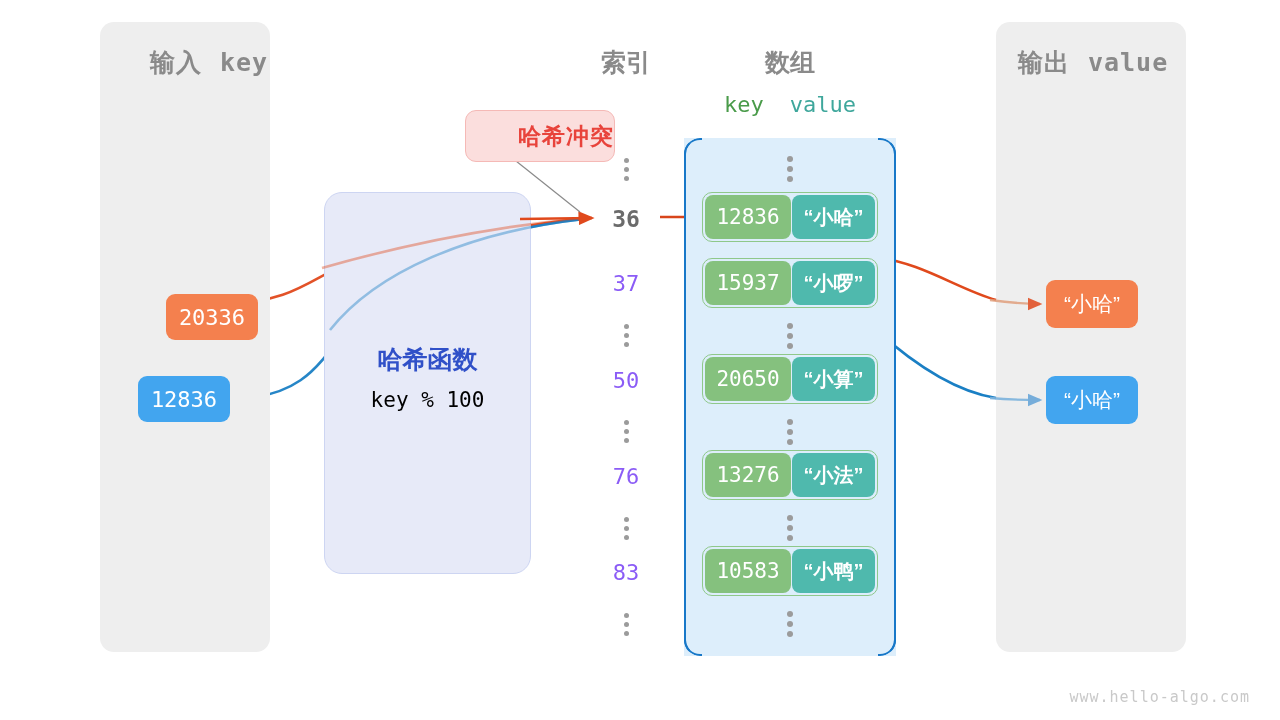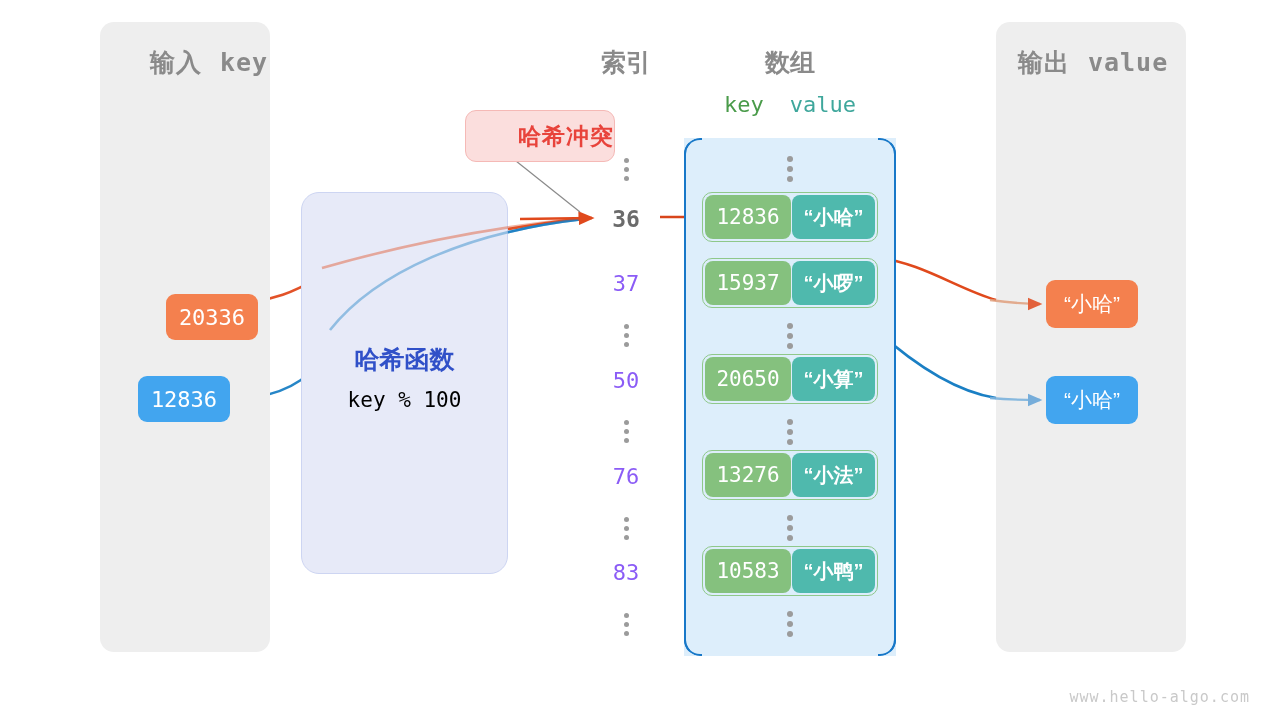--- a/index.html
+++ b/index.html
@@ -14,21 +14,21 @@
     position:absolute;background:#eeeeee;border-radius:14px;
   }
   .panel-title{
     position:absolute;font-weight:bold;color:#8a8a8a;
     font-size:25px;letter-spacing:1px;white-space:nowrap;
   }
   .panel-title .mono{font-family:"DejaVu Sans Mono","Liberation Mono",monospace;}
 
   
   #hashbox{
-    position:absolute;left:301px;top:192px;width:205px;height:380px;
+    position:absolute;left:324px;top:192px;width:205px;height:380px;
     background:#e7eaf8;border:1.6px solid #cdd5f2;border-radius:18px;
   }
   #hashbox .hf-title{
     position:absolute;left:0;right:0;top:150px;text-align:center;
     color:#3050c8;font-size:25px;font-weight:bold;
   }
   #hashbox .hf-expr{
     position:absolute;left:0;right:0;top:195px;text-align:center;
     color:#000000;font-size:21px;
     font-family:"DejaVu Sans Mono","Liberation Mono",monospace;

